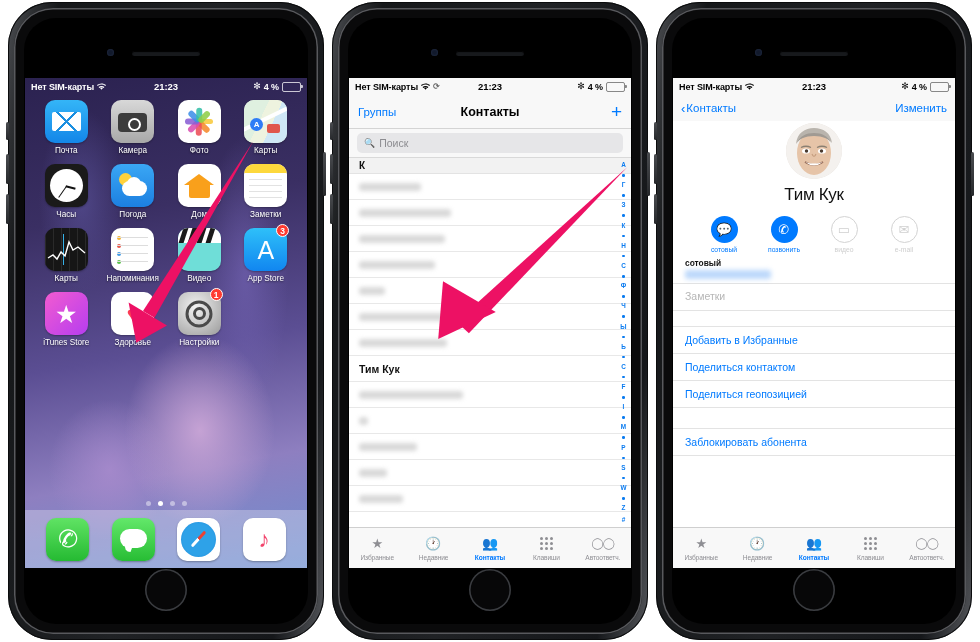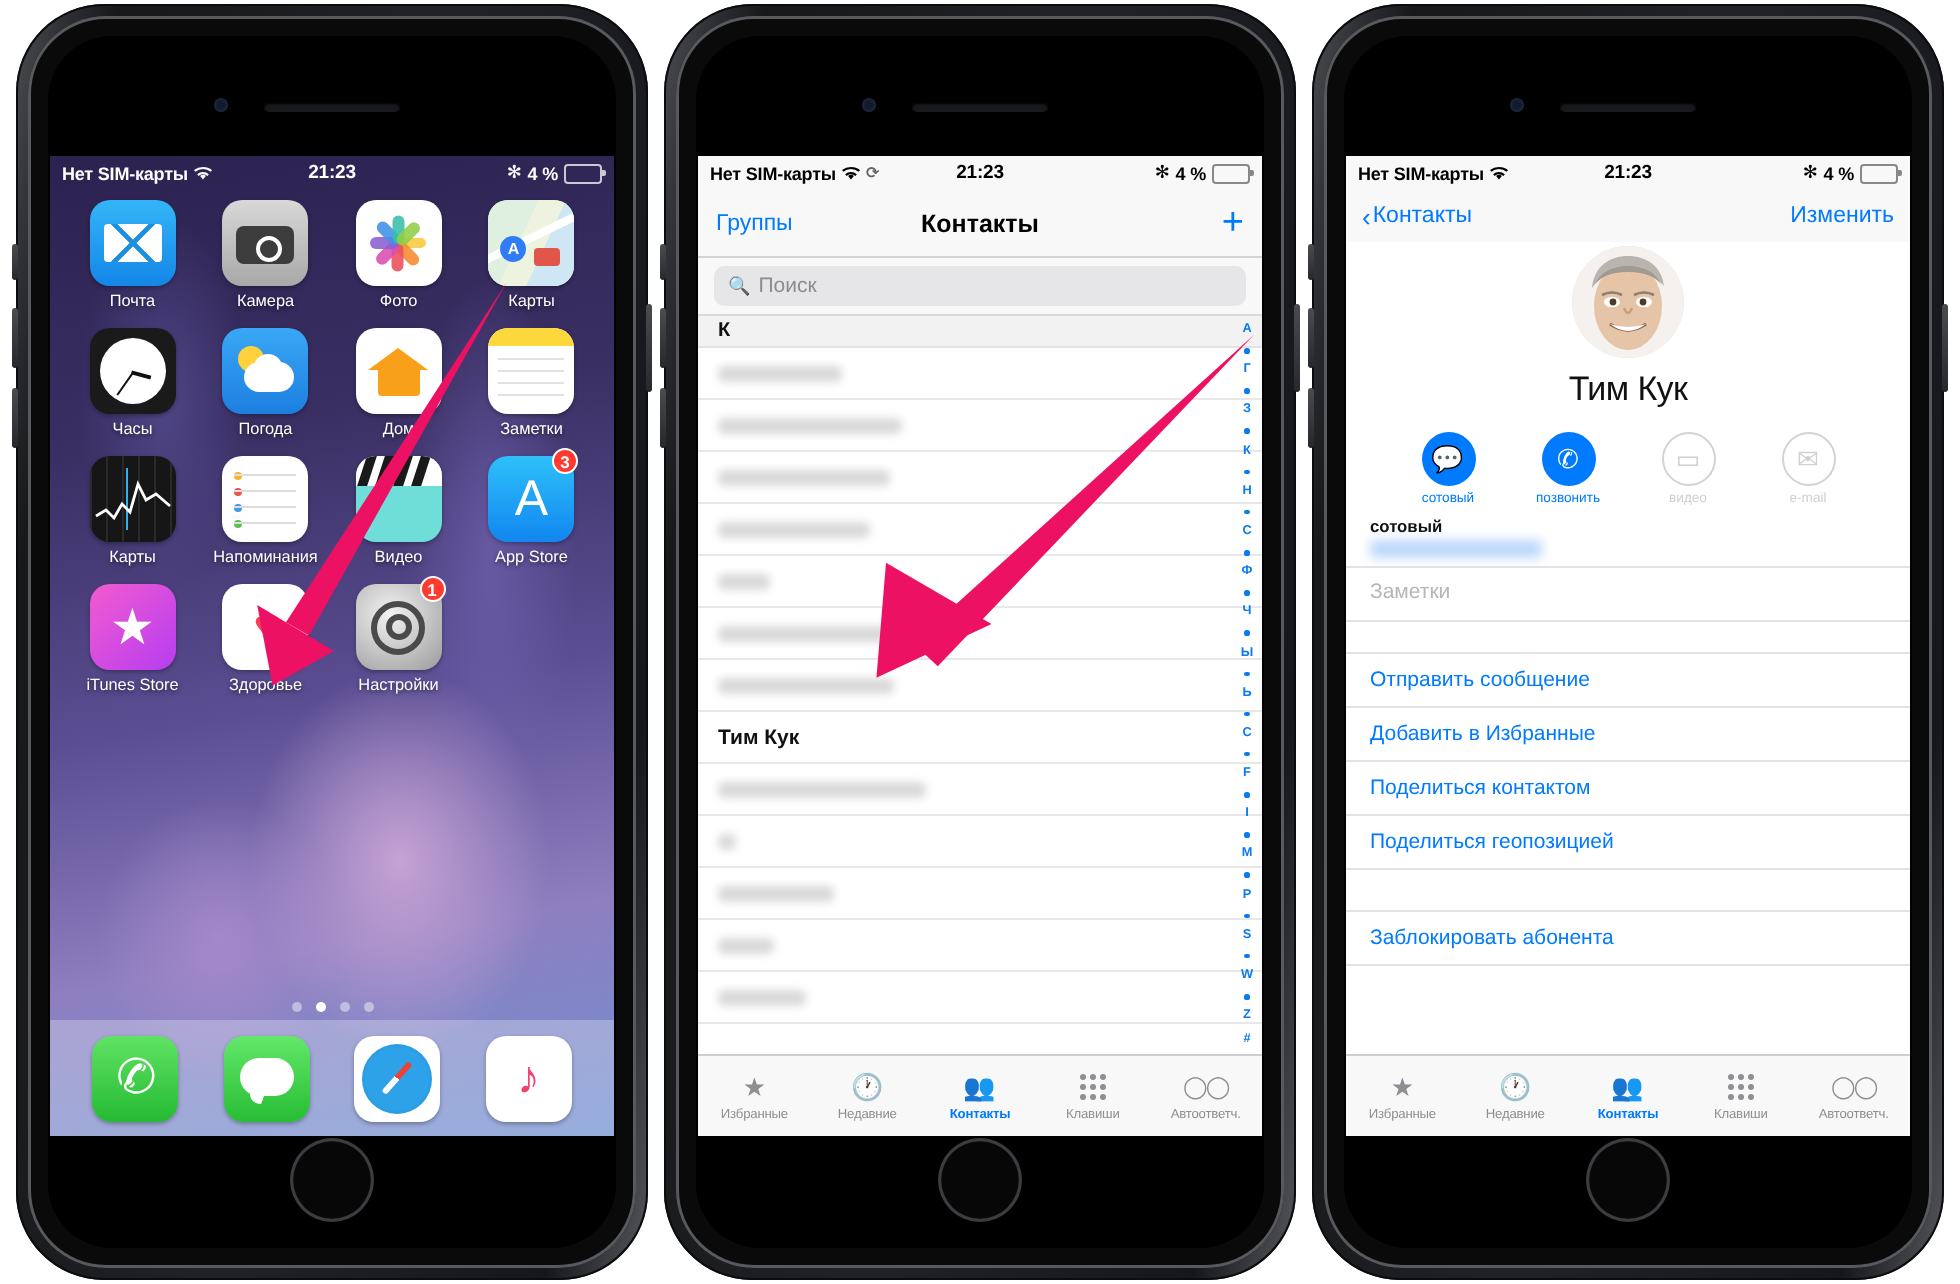--- a/index.html
+++ b/index.html
@@ -716,21 +716,20 @@
 
           <div class="field">
             <div class="fl">сотовый</div>
             <div class="fv"></div>
           </div>
 
           <div class="fph">Заметки</div>
 
           <div class="gap"></div>
 
-          <div class="arow">Отправить сообщение</div>
           <div class="arow">Добавить в Избранные</div>
           <div class="arow">Поделиться контактом</div>
           <div class="arow">Поделиться геопозицией</div>
 
           <div class="gap2"></div>
 
           <div class="arow" style="border-top:.5px solid #e3e3e3">Заблокировать абонента</div>
         </div>
 
         <div class="tabbar">

